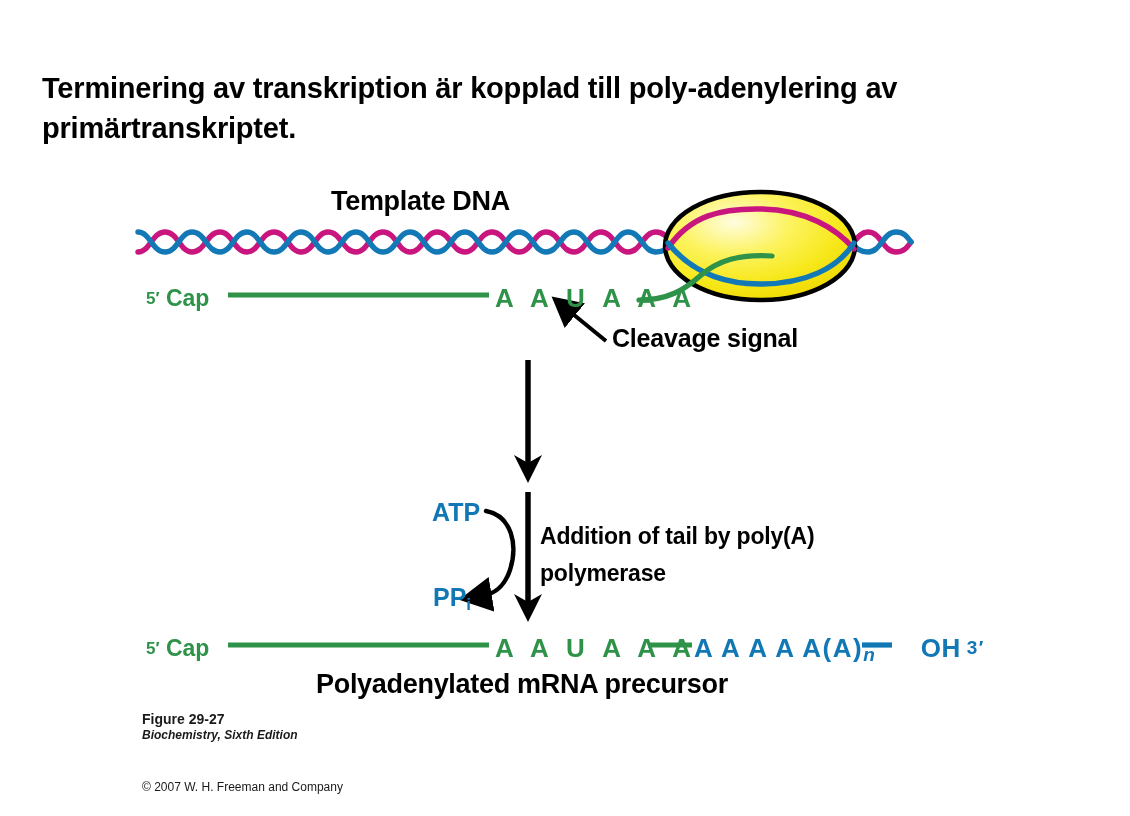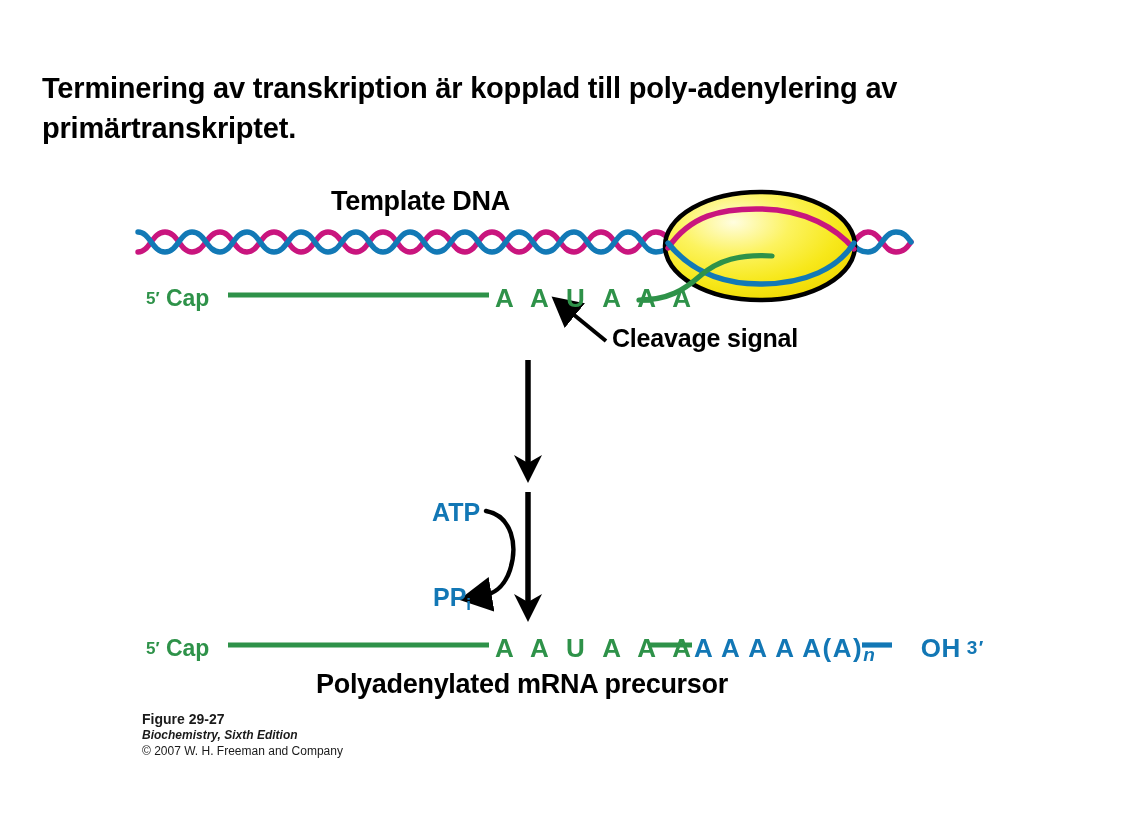--- a/index.html
+++ b/index.html
@@ -162,21 +162,21 @@
 
   
   #credit {
     left: 142px;
     top: 710px;
     color: #1a1a1a;
     line-height: 1.32;
   }
   #credit .c1 { font-size: 14px; font-weight: bold; }
   #credit .c2 { font-size: 12px; font-weight: bold; font-style: italic; }
-  #credit .c3 { font-size: 12px; }
+  #credit .c3 { font-size: 12px; margin-top: 36px; }
 </style>
 </head>
 <body>
 
 <div id="page">
 
   <div class="abs" id="title">Terminering av transkription är kopplad till poly-adenylering av primärtranskriptet.</div>
 
   <svg class="abs" id="figure-svg" width="1130" height="816">
     <defs>
@@ -247,20 +247,21 @@
     <line x1="648" y1="645" x2="692" y2="645" stroke="#2E9249" stroke-width="5.2"></line>
     <line x1="862" y1="645" x2="892" y2="645" stroke="#1277B5" stroke-width="5.2"></line>
   </svg>
 
   <div class="abs fig-label" id="label-template-dna">Template DNA</div>
 
 
   <div class="abs fig-label" id="label-cleavage-signal">Cleavage signal</div>
 
 
+  <div class="abs fig-label" id="label-step2">Addition of tail by poly(A) polymerase</div>
 
   <div class="abs fig-label" id="label-polyadenylated">Polyadenylated mRNA precursor</div>
 
   <div class="abs rna-green cap-top">
     <span class="cap-prime">5′</span>
     <span>Cap</span>
   </div>
 
   <div class="abs rna-green" id="seq-top">A A U A A A</div>
 

